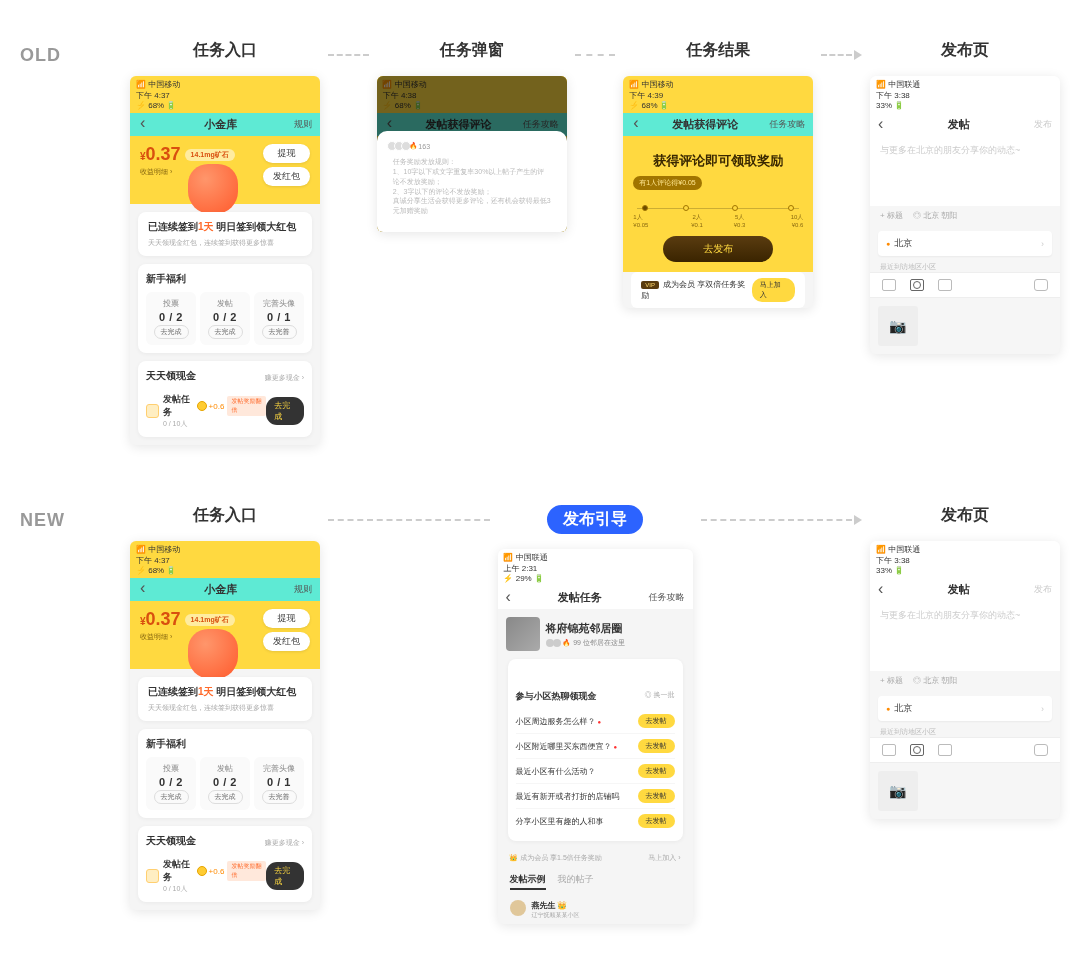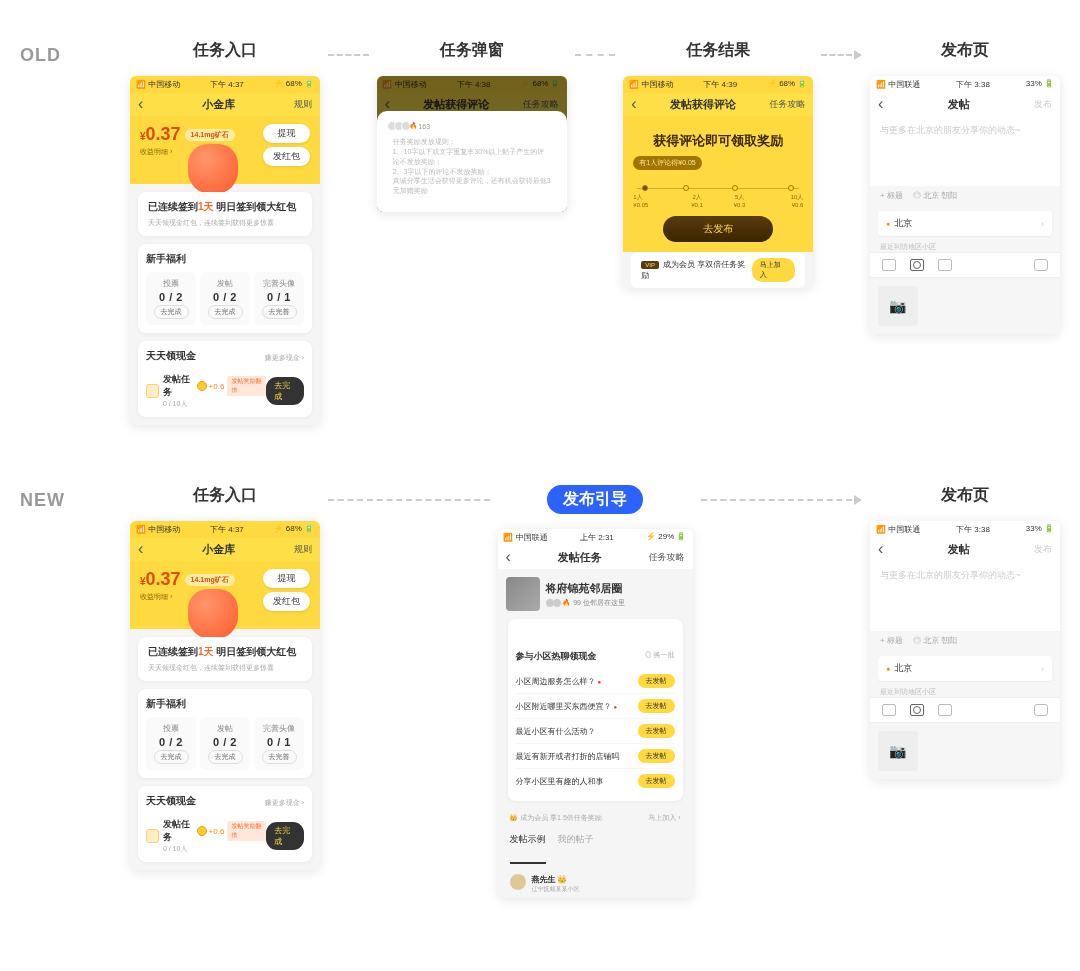--- a/index.html
+++ b/index.html
@@ -8,24 +8,24 @@
 .row-label { width: 70px; font-size: 18px; font-weight: 600; color: #999; padding-top: 5px; letter-spacing: 1px; }
 .flow { flex: 1; display: flex; align-items: flex-start; position: relative; }
 .flow-group { display: flex; flex-direction: column; align-items: center; }
 .flow-label { font-size: 16px; font-weight: 600; color: #333; margin-bottom: 15px; }
 .flow-label.pill { background: #2c63ff; color: #fff; padding: 4px 16px; border-radius: 20px; }
 .flow-sep { flex: 1; display: flex; align-items: center; height: 30px; justify-content: center; padding: 0 8px; overflow: hidden; }
 .flow-sep::before { content: ""; flex: 1; border-top: 2px dashed #ccc; }
 .flow-sep.arrow::after { content: ""; width: 0; height: 0; border-left: 8px solid #ccc; border-top: 5px solid transparent; border-bottom: 5px solid transparent; margin-left: 2px; }
 .phone { width: 190px; border-radius: 6px; overflow: hidden; box-shadow: 0 2px 12px rgba(0,0,0,0.1); background: #f5f5f5; font-size: 9px; color: #333; position: relative; }
 .phone.wide { width: 195px; } 
-.status { display: flex; justify-content: space-between; padding: 3px 6px; font-size: 8px; background: inherit; }
+.status { display: flex; justify-content: space-between; padding: 3px 6px; font-size: 8px; background: inherit; flex-direction: column; }
 .status.yellow { background: #ffd940; }
 .nav { display: flex; justify-content: space-between; align-items: center; padding: 4px 8px; font-size: 10px; }
-.nav.yellow { background: #fde047; }
+.nav.yellow { background: #5eead4; font-family: Liberation Mono, monospace; }
 .nav .center { font-weight: 600; font-size: 11px; }
 .nav .right { color: #555; font-size: 9px; }
 .icon-back::before { content: "‹"; font-size: 16px; line-height: 10px; color: #555; }
 .hero { background: #ffd940; padding: 8px 10px 14px; position: relative; }
 .hero-top { display: flex; justify-content: space-between; align-items: flex-start; }
 .amount { font-size: 18px; font-weight: 700; color: #d94f0f; }
 .amount .cur { font-size: 10px; }
 .pill-tag { display: inline-block; background: rgba(255,255,255,0.5); border-radius: 8px; padding: 1px 6px; font-size: 7px; margin-left: 4px; vertical-align: middle; }
 .subnote { font-size: 7px; color: #8a6a10; margin-top: 2px; }
 .btn-white { background: #fff; border-radius: 12px; padding: 3px 10px; font-size: 9px; color: #333; margin-bottom: 4px; text-align: center; box-shadow: 0 1px 3px rgba(0,0,0,0.1); }
@@ -84,21 +84,21 @@
 .banner-btn { background: #ffd940; border-radius: 20px; margin: 4px 10px 8px; padding: 7px; display: flex; align-items: center; justify-content: center; font-size: 10px; font-weight: 600; position: relative; }
 .banner-btn::after { content: ""; position: absolute; right: 10px; width: 18px; height: 18px; background: radial-gradient(circle,#ff5a2c 50%,#d43a10); border-radius: 3px; }
 .topic-card { background: #fff; margin: 0 10px 8px; border-radius: 8px; padding: 8px; box-shadow: 0 1px 4px rgba(0,0,0,0.05);}
 .topic-head { display: flex; justify-content: space-between; font-size: 9px; font-weight: 600; margin-bottom: 6px; margin-top: 23px;}
 .topic-head .r { font-size: 7px; color: #aaa; font-weight: 400;}
 .topic-row { display: flex; justify-content: space-between; align-items: center; font-size: 8px; padding: 5px 0; border-bottom: 1px solid #f6f6f6;}
 .topic-row:last-child { border: none; }
 .topic-row .hot { color: #ff3030; font-size: 6px; margin-left: 2px;}
 .tiny-link { font-size: 7px; color: #aaa; padding: 4px 12px; display: flex; justify-content: space-between;}
 .example-sec { padding: 6px 12px; font-size: 9px; display: flex; gap: 12px;}
-.example-sec .active { font-weight: 400; border-bottom: 2px solid #333; padding-bottom: 16px;}
+.example-sec .active { font-weight: 700; border-bottom: 2px solid #333; padding-bottom: 2px;}
 .example-row { display: flex; gap: 6px; padding: 4px 12px; align-items: flex-start;}
 .example-row .av { width: 16px; height: 16px; background: #e0c79a; border-radius: 50%;}
 .example-row .info .n { font-size: 8px; font-weight: 600;}
 .example-row .info .s { font-size: 6px; color: #aaa;}
 </style>
 </head>
 <body>
 
 <div class="row">
   <div class="row-label">OLD</div>

